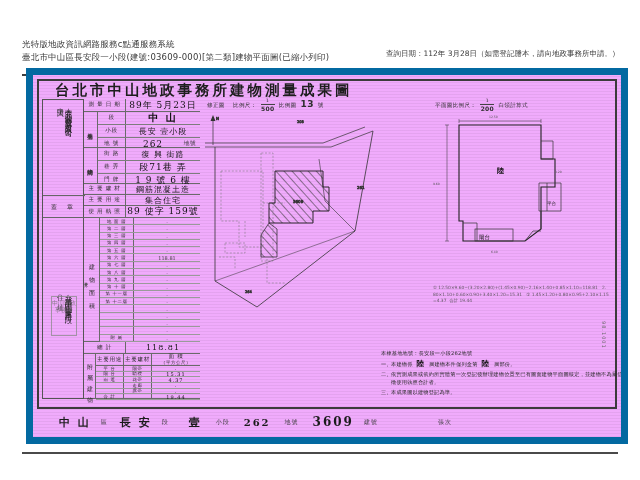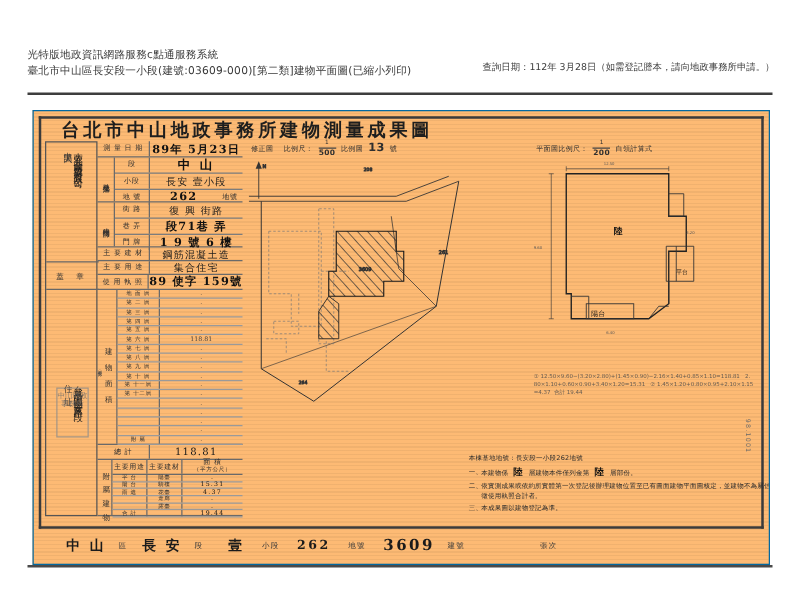--- a/index.html
+++ b/index.html
@@ -14,23 +14,23 @@
   .page{position:relative;width:640px;height:480px;background:#fff;}
 
   
   .hdr{position:absolute;left:0;top:38px;width:588px;height:34px;}
   .hdr-left{position:absolute;left:22px;top:0;font-size:8.5px;line-height:13px;color:#3a3a3a;letter-spacing:.2px;}
   .hdr-left div{white-space:nowrap;}
   .hdr-right{position:absolute;left:386px;top:11px;font-size:7.5px;color:#3a3a3a;white-space:nowrap;}
 
   
   .sheet{
-    position:absolute;left:26px;top:88px;width:588px;height:362px;
-    background:#fdba74;
-    border:1px solid #0369a1;
+    position:absolute;left:26px;top:68px;width:588px;height:362px;
+    background:#f0abfc;
+    border:7px solid #0369a1;
     overflow:hidden;
   }
   .rule{position:absolute;background:#4a4a4a;}
 
   
   .frm-top   {left:4px;  top:4px;   width:580px;height:2px;background:#3b3b3b;}
   .frm-bot   {left:4px;  top:332px; width:580px;height:2px;background:#3b3b3b;}
   .frm-left  {left:4px;  top:4px;   width:2px; height:330px;background:#3b3b3b;}
   .frm-right {left:582px;top:4px;   width:2px; height:330px;background:#3b3b3b;}
 
@@ -73,21 +73,21 @@
     display:flex;align-items:center;justify-content:space-around;
     font-family:"DejaVu Serif","Liberation Serif",serif;
     padding:0 1px;white-space:nowrap;
   }
   .val{
     flex:1;display:flex;align-items:center;justify-content:center;
     font-size:8px;color:#111;letter-spacing:1px;white-space:nowrap;
     font-family:"DejaVu Serif","Liberation Serif",serif;
   }
   .val.big{font-size:10px;font-weight:bold;letter-spacing:2px;}
-  .val.num{font-size:9px;font-weight:bold;}
+  .val.num{font-size:9px;font-weight:normal;}
   .val.dot{font-size:7px;color:#444;letter-spacing:0;}
   .val.hand{font-size:8px;color:#1a1a1a;}
   .lab.v{writing-mode:vertical-rl;text-orientation:upright;line-height:8px;}
 
   .floorcol{
     position:absolute;left:0;top:0;width:16px;height:100%;
     border-right:1px solid #6a6a6a;box-sizing:border-box;
     display:flex;align-items:center;justify-content:center;
   }
   .floorcol span{writing-mode:vertical-rl;text-orientation:upright;font-size:6px;letter-spacing:3px;color:#2e2e2e;}

